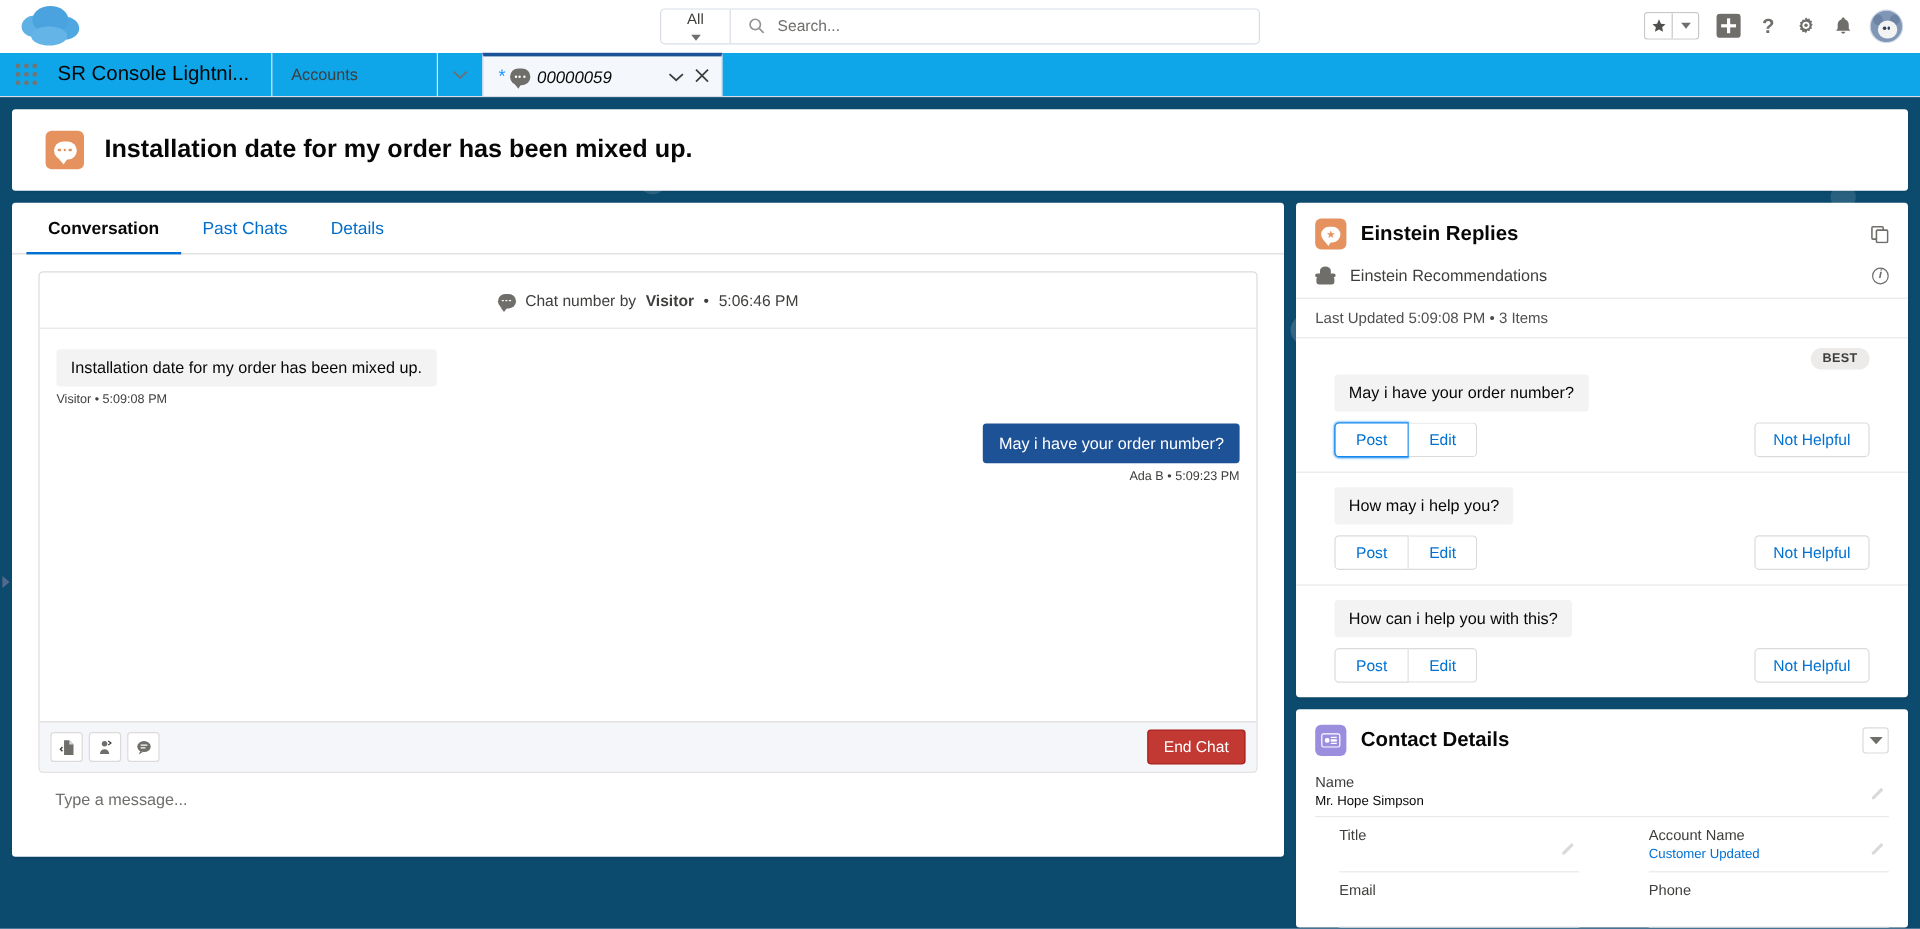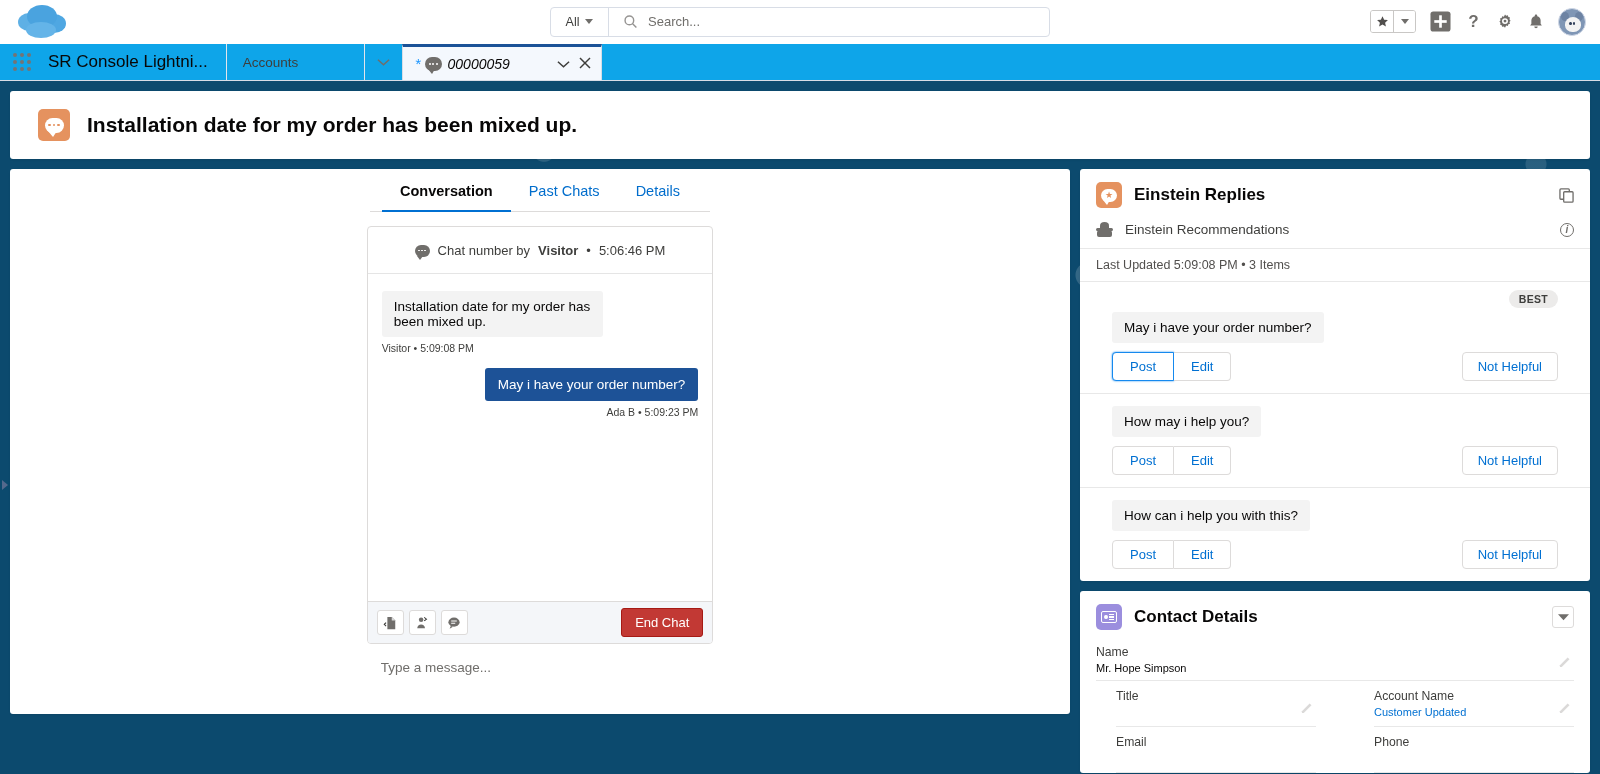--- a/index.html
+++ b/index.html
@@ -28,21 +28,21 @@
 
   .search-wrap {
     position: absolute; left: 50%; transform: translateX(-50%);
     width: 500px; height: 30px;
     border: 1px solid #d8dde6; border-radius: 4px; background: #fff;
     display: flex; align-items: center;
   }
   .search-scope {
     width: 58px; height: 100%; display: flex; align-items: center;
     justify-content: center; gap: 6px;
-    border-right: 1px solid #d8dde6; font-size: 12.5px; color: #3e3e3c;
+    border-right: 1px solid #d8dde6; font-size: 12.5px; color: #3e3e3c; flex-direction: column;
   }
   .caret-down {
     width: 0; height: 0; border-left: 4px solid transparent;
     border-right: 4px solid transparent; border-top: 5px solid #706e6b;
   }
   .search-icon-w { margin: 0 10px 0 14px; display:flex; }
   .search-input {
     flex: 1; border: none; outline: none; font-size: 13px; color: #3e3e3c;
     font-family: inherit; background: transparent;
   }
@@ -162,21 +162,21 @@
     border-top: 6px solid #fff;
   }
   .case-icon .bub i { width:2.5px;height:2.5px;background:#e5925f;border-radius:50%;display:block;}
   .case-title { font-size: 21px; color: #080707; font-weight: 700; }
 
   .ws-body { display: flex; gap: 10px; margin-top: 10px; flex: 1; min-height: 0; position: relative; z-index: 2; }
 
   
   .left-card {
     flex: 1; background: #fff; border-radius: 3px; display: flex; flex-direction: column;
-    box-shadow: 0 1px 2px rgba(0,0,0,.08); min-width: 0; max-height: 545px; align-items: center;
+    box-shadow: 0 1px 2px rgba(0,0,0,.08); min-width: 0; max-height: 545px;
   }
   .tabs-row { display: flex; padding: 0 12px; border-bottom: 1px solid #dddbda; flex-shrink:0; }
   .ctab {
     padding: 14px 18px 11px; font-size: 14.5px; color: #006dcc; cursor: pointer;
     border-bottom: 2px solid transparent; margin-bottom: -1px;
   }
   .ctab.active { color: #080707; font-weight: 700; border-bottom-color: #0070d2; }
 
   .chat-area { padding: 14px 22px 0; display: flex; flex-direction: column; flex: 1; min-height: 0; }
   .chat-box {

